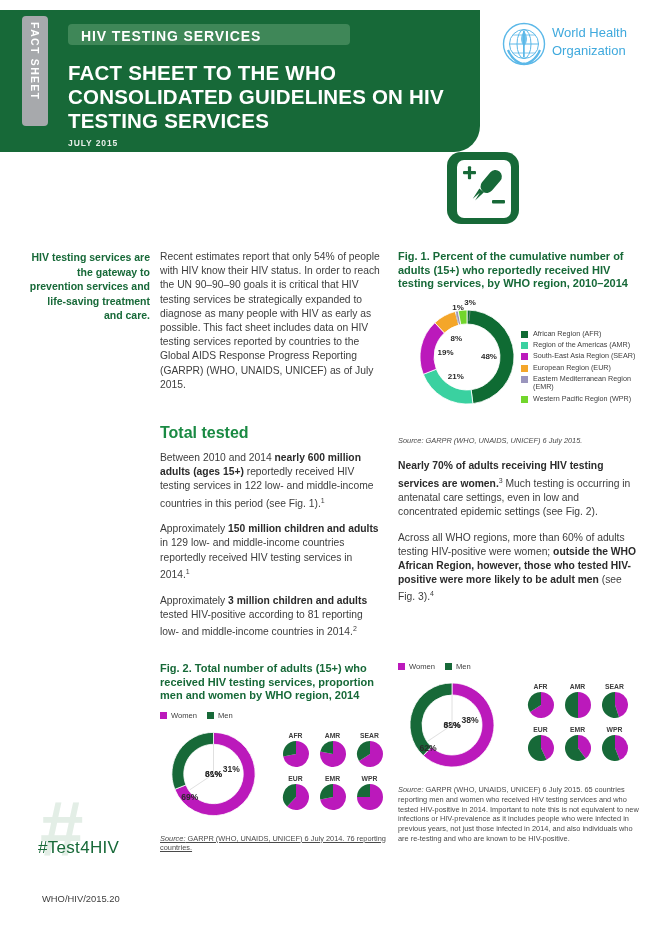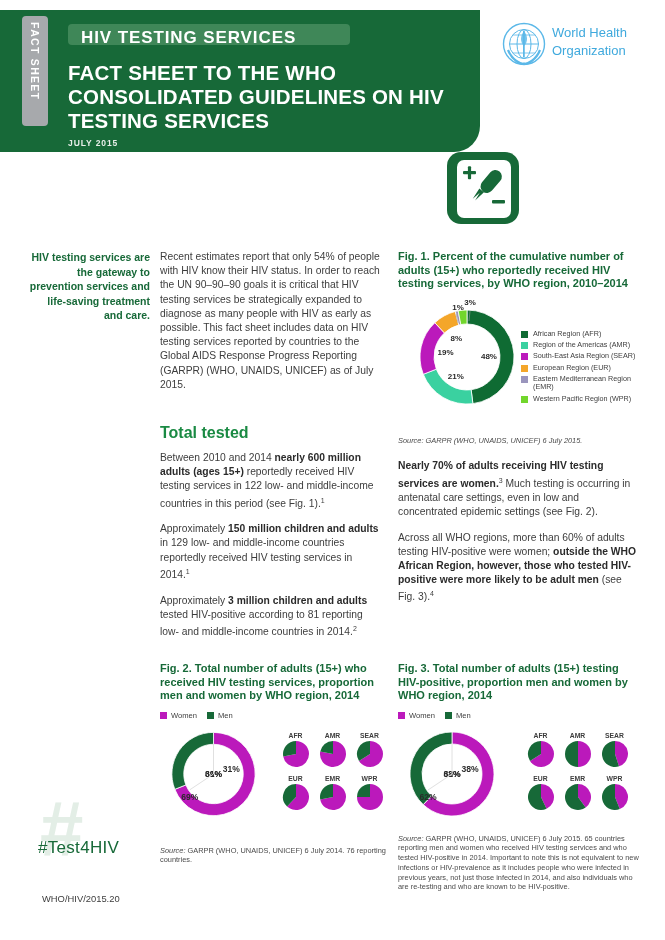--- a/index.html
+++ b/index.html
@@ -9,21 +9,21 @@
     color:#3d3d3d;position:relative;overflow:hidden;
   }
   
   .header{position:absolute;left:0;top:10px;width:480px;height:142px;background:#176938;border-bottom-right-radius:26px;}
   .fact-tab{position:absolute;left:22px;top:16px;width:26px;height:110px;background:#a7a9ac;border-radius:4px;}
   .fact-tab span{
     display:block;white-space:nowrap;color:#ffffff;font-size:10.5px;font-weight:bold;letter-spacing:1.3px;
     transform:rotate(90deg);transform-origin:left top;position:absolute;left:19px;top:6px;
   }
   .hts-pill{position:absolute;left:68px;top:24px;width:282px;height:21px;background:#3f8758;border-radius:4px;}
-  .hts-pill span{position:absolute;left:13px;top:4px;color:#ffffff;font-size:17px;font-weight:bold;letter-spacing:.9px;}
+  .hts-pill span{position:absolute;left:13px;top:4px;color:#ffffff;font-size:14px;font-weight:bold;letter-spacing:.9px;}
   .main-title{position:absolute;left:68px;top:61px;width:400px;color:#ffffff;font-size:20.5px;font-weight:bold;line-height:24px;letter-spacing:.2px;}
   .issue-date{position:absolute;left:68px;top:138px;color:#e8efe9;font-size:8.5px;font-weight:bold;letter-spacing:.9px;}
   
   .who-logo{position:absolute;left:502px;top:22px;width:150px;height:50px;}
   .who-logo .emblem{position:absolute;left:0;top:0;width:44px;height:44px;}
   .who-logo .wordmark{position:absolute;left:50px;top:2px;color:#3fa9dd;font-size:13px;font-weight:normal;line-height:17.5px;}
   
   .test-badge{position:absolute;left:447px;top:152px;width:72px;height:72px;background:#176938;border-radius:14px;}
   .test-badge .inner{position:absolute;left:10px;top:8px;width:54px;height:58px;background:#ffffff;border-radius:7px;}
   
@@ -243,27 +243,26 @@
             </g>
           </svg></div>
         <div class="mini"><div class="cap">WPR</div><svg width="28" height="28" viewBox="0 0 28 28">
             <g transform="translate(14,14)">
               <path d="M 0 0 L 7.960204194457795e-16 -13 A 13 13 0 1 1 -13 1.592040838891559e-15 Z" fill="#bb19bb"></path>
               <path d="M 0 0 L -13 1.592040838891559e-15 A 13 13 0 0 1 -2.3880612583373385e-15 -13 Z" fill="#176938"></path>
             </g>
           </svg></div>
       </div>
   </div>
-  <div class="source" style="margin-top:18px;">
+  <div class="source" style="margin-top:6px;text-decoration:underline;">
     <i>Source:</i><span> GARPR (WHO, UNAIDS, UNICEF)  6 July 2014. 76 reporting countries.</span>
   </div>
 </div>
 
 <div style="position:absolute;left:398px;top:662px;width:242px;">
-  <div class="fig-title">Fig. 3. Total number of adults (15+) testing HIV-positive, proportion men and women by WHO region, 2014</div>
   <div class="legend-wm" id="fig3-legend">
       <span class="sw" style="background: rgb(187, 25, 187);"></span>
       <span class="lb">Women</span>
       <span class="sw" style="background: rgb(23, 105, 56);"></span>
       <span class="lb">Men</span>
     </div>
   <div class="chartrow">
     <svg width="112" height="108" viewBox="0 0 112 108">
       <g id="fig3-slices" transform="translate(54,54)">
           <path d="M 2.5717582782094417e-15 -42 A 42 42 0 1 1 -28.750978449004926 30.616682351699282 L -20.536413177860663 21.869058822642344 A 30 30 0 1 0 1.83697019872103e-15 -30 Z" fill="#bb19bb" stroke="#ffffff" stroke-width="0.8"></path>

